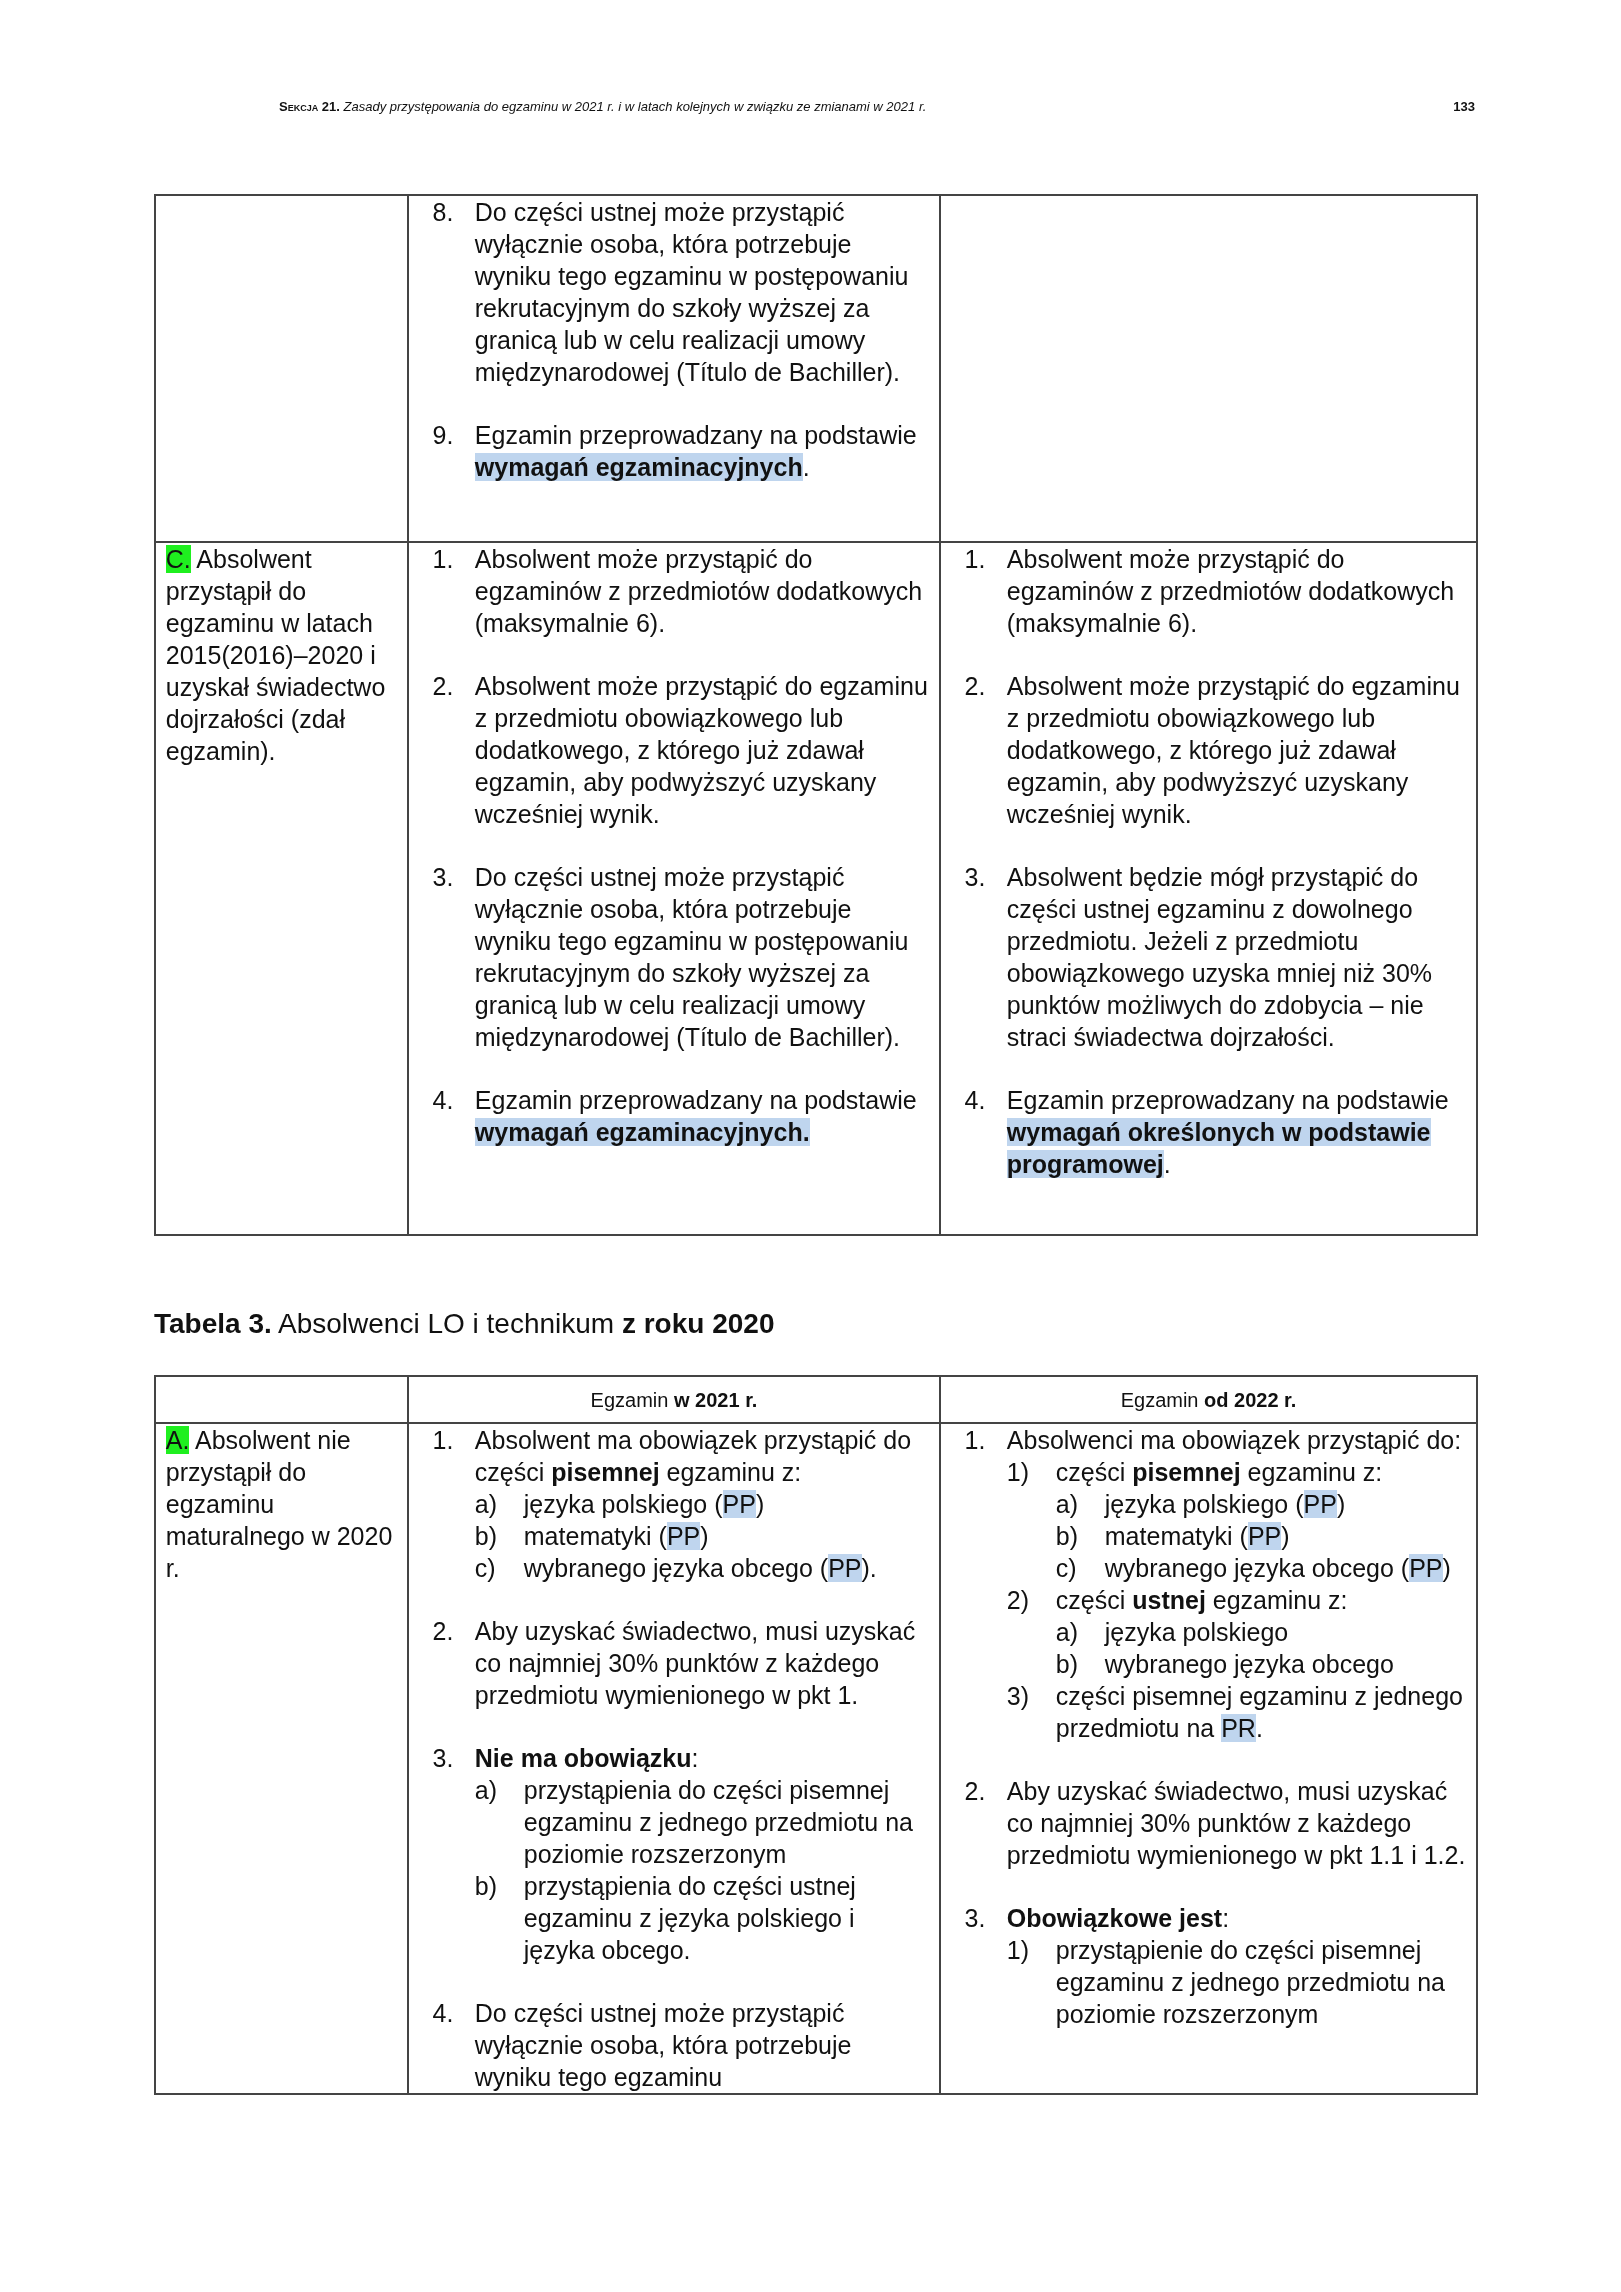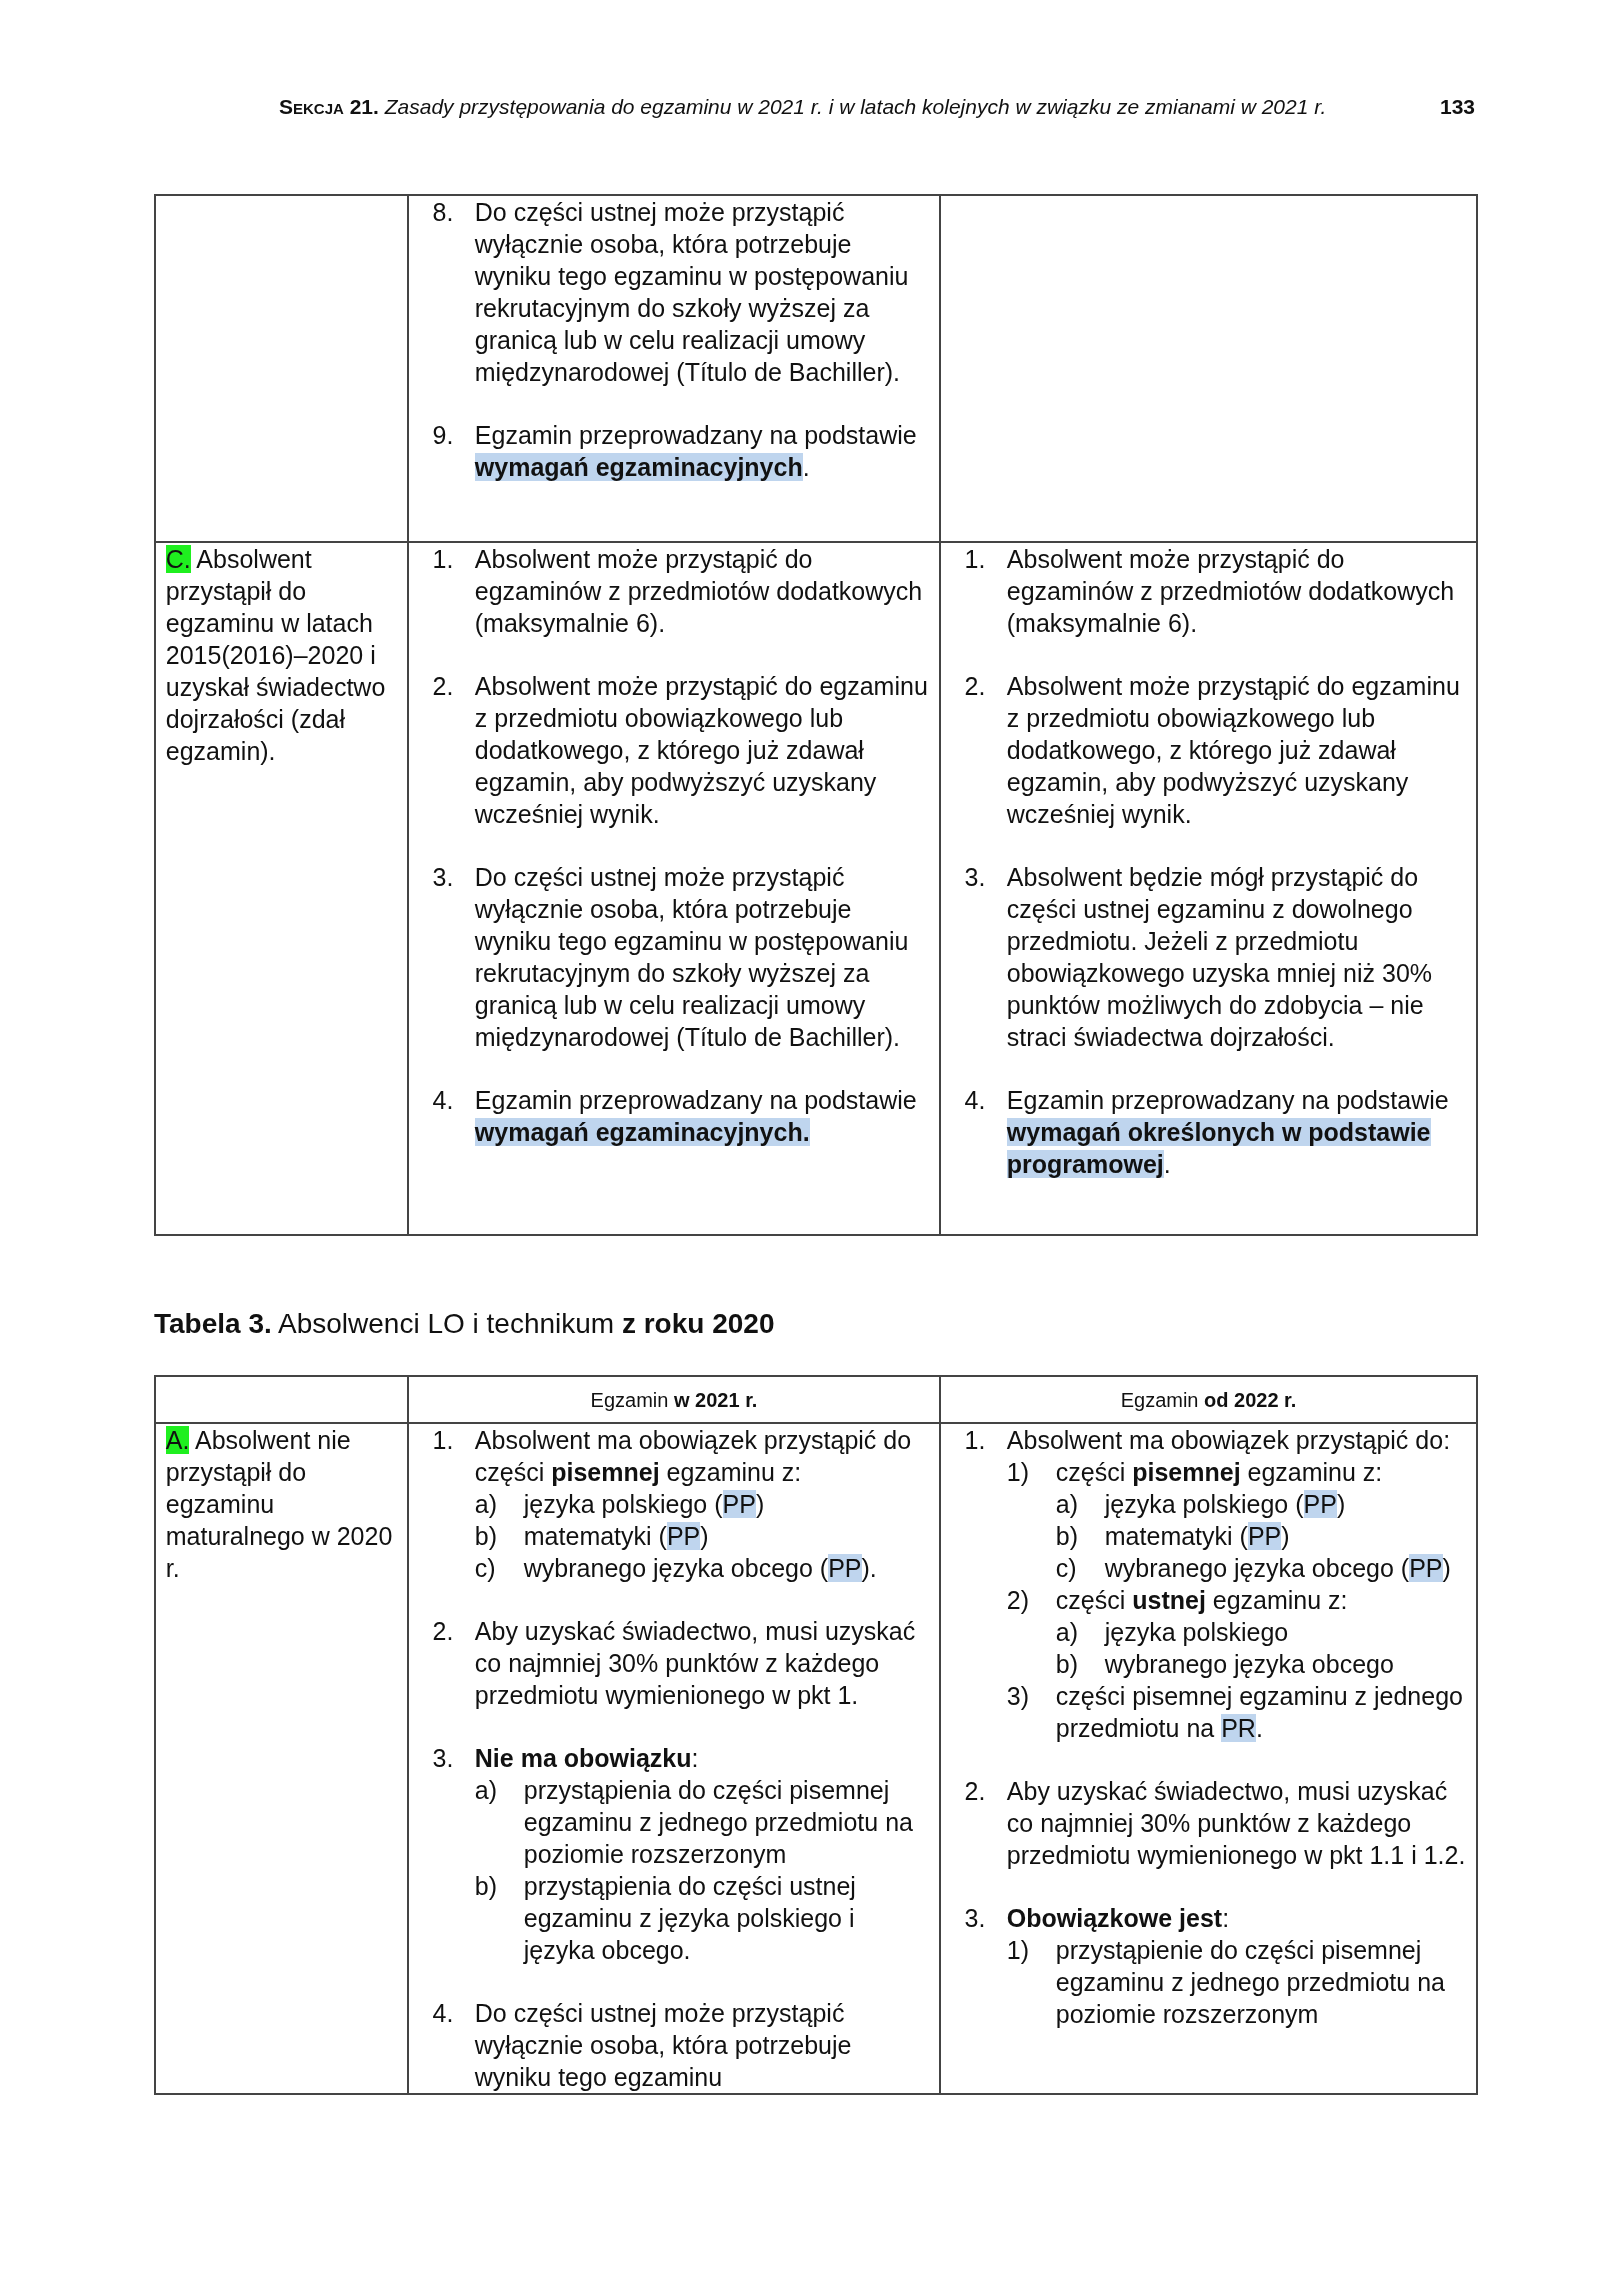--- a/index.html
+++ b/index.html
@@ -3,21 +3,21 @@
 <meta charset="utf-8">
 <style>
   html, body { margin: 0; padding: 0; background: #ffffff; }
   body {
     width: 1621px; height: 2293px; position: relative; overflow: hidden;
     font-family: "Liberation Sans", "DejaVu Sans", sans-serif;
     color: #111;
   }
   .running-head {
     position: absolute; left: 279px; top: 94px; width: 1196px;
-    font-size: 21px; line-height: 25.5px; white-space: nowrap;
+    font-size: 13px; line-height: 25.5px; white-space: nowrap;
   }
   .running-head .sec { font-weight: bold; font-variant: small-caps; }
   .running-head .title { font-style: italic; }
   .running-head .pageno { position: absolute; right: 0; top: 0; font-weight: bold; }
 
   table.grid {
     position: absolute; left: 154px; width: 1322px;
     border-collapse: collapse; table-layout: fixed;
     font-size: 25px; line-height: 32px;
   }
@@ -184,21 +184,21 @@
         <li>
           <span class="n">4.</span>
           <span>Do części ustnej może przystąpić wyłącznie osoba, która potrzebuje wyniku tego egzaminu</span>
         </li>
       </ol>
     </td>
     <td>
       <ol class="num">
         <li>
           <span class="n">1.</span>
-          <span>Absolwent ma obowiązek przystąpić do:</span>
+          <span>Absolwenci ma obowiązek przystąpić do:</span>
           <ol class="sub">
             <li>
               <span class="n">1)</span><span>części </span><b>pisemnej</b><span> egzaminu z:</span>
               <ol class="sub deep">
                 <li><span class="n">a)</span><span>języka polskiego (</span><span class="hl">PP</span><span>)</span></li>
                 <li><span class="n">b)</span><span>matematyki (</span><span class="hl">PP</span><span>)</span></li>
                 <li><span class="n">c)</span><span>wybranego języka obcego (</span><span class="hl">PP</span><span>)</span></li>
               </ol>
             </li>
             <li>

